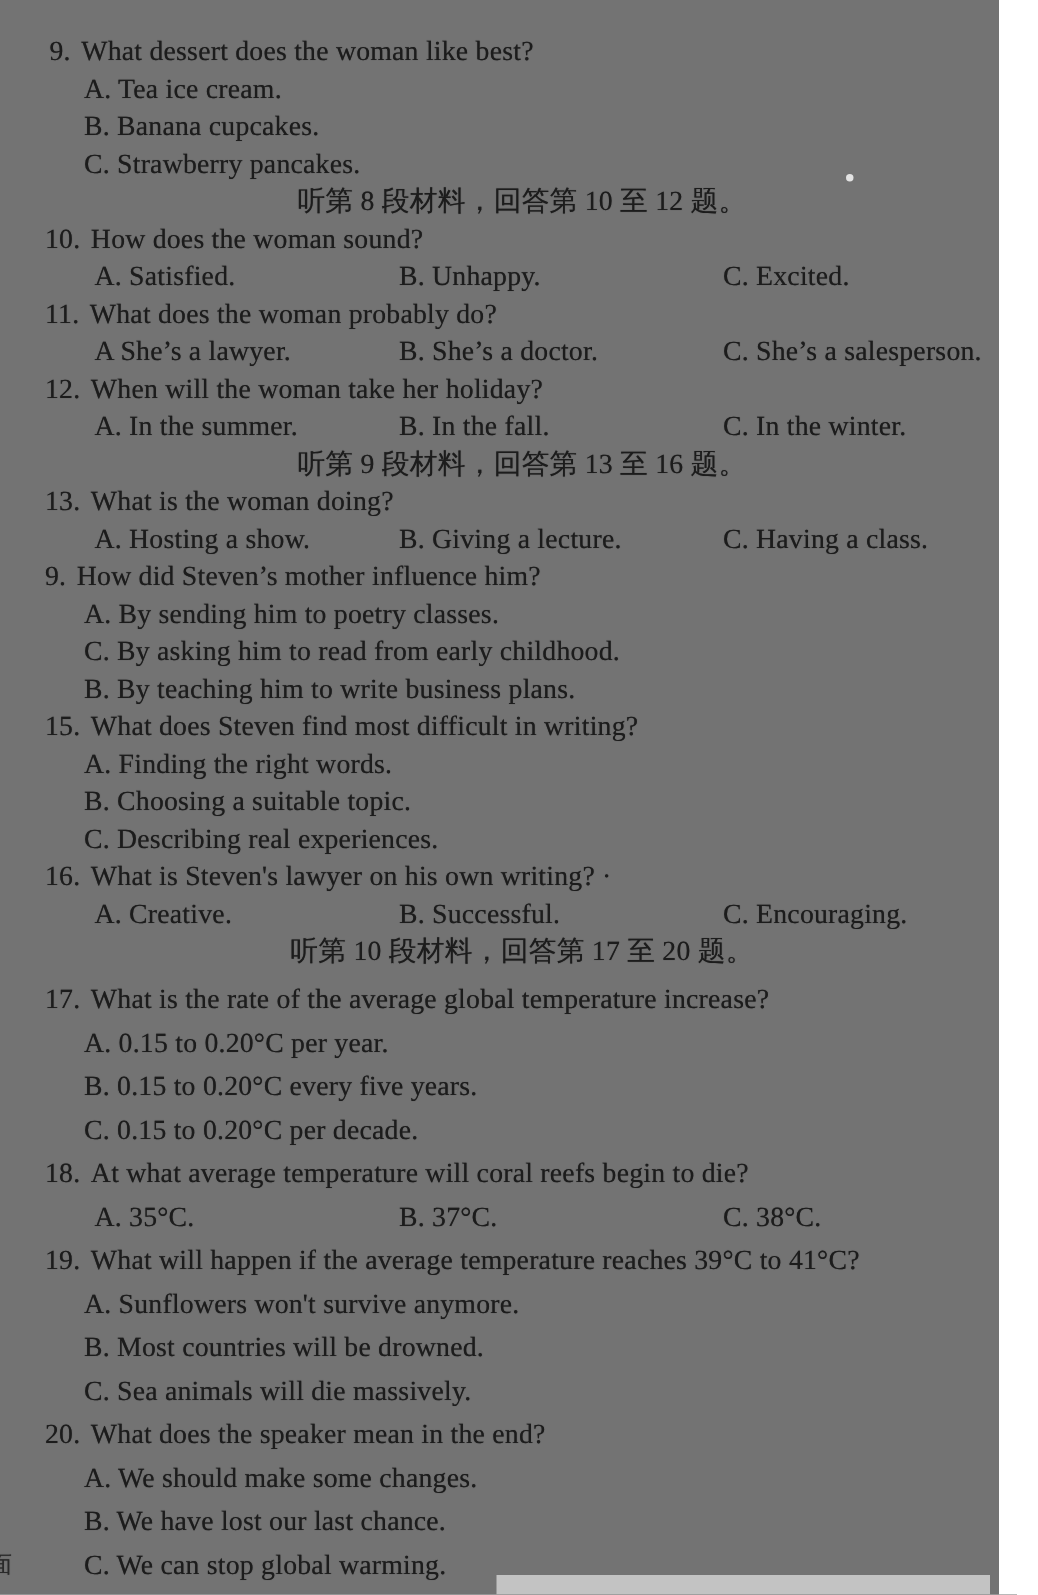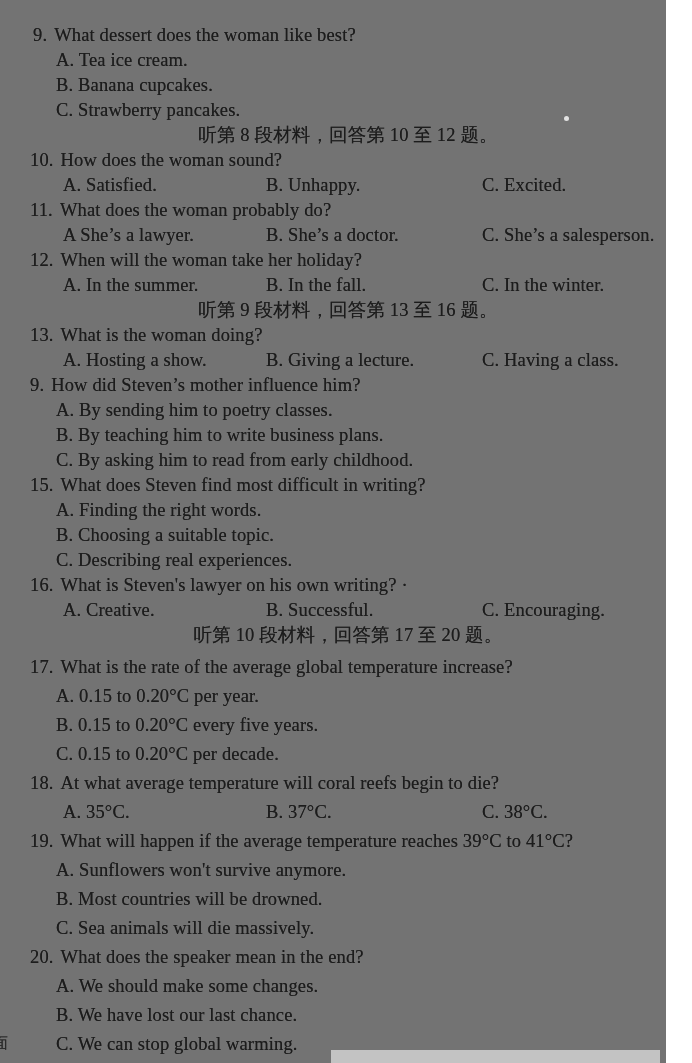--- a/index.html
+++ b/index.html
@@ -119,22 +119,22 @@
           <span class="col col-c">C. Having a class.</span>
           <span class="col col-b">B. Giving a lecture.</span>
         </div>
       </div>
 
       <div class="q-block">
         <div class="line q-line">
           <span class="qnum">9.</span><span>How did Steven’s mother influence him?</span>
         </div>
         <div class="line opt-stacked">A. By sending him to poetry classes.</div>
+        <div class="line opt-stacked">C. By asking him to read from early childhood.</div>
         <div class="line opt-stacked">B. By teaching him to write business plans.</div>
-        <div class="line opt-stacked">C. By asking him to read from early childhood.</div>
       </div>
 
       <div class="q-block">
         <div class="line q-line">
           <span class="qnum">15.</span><span>What does Steven find most difficult in writing?</span>
         </div>
         <div class="line opt-stacked">A. Finding the right words.</div>
         <div class="line opt-stacked">B. Choosing a suitable topic.</div>
         <div class="line opt-stacked">C. Describing real experiences.</div>
       </div>

